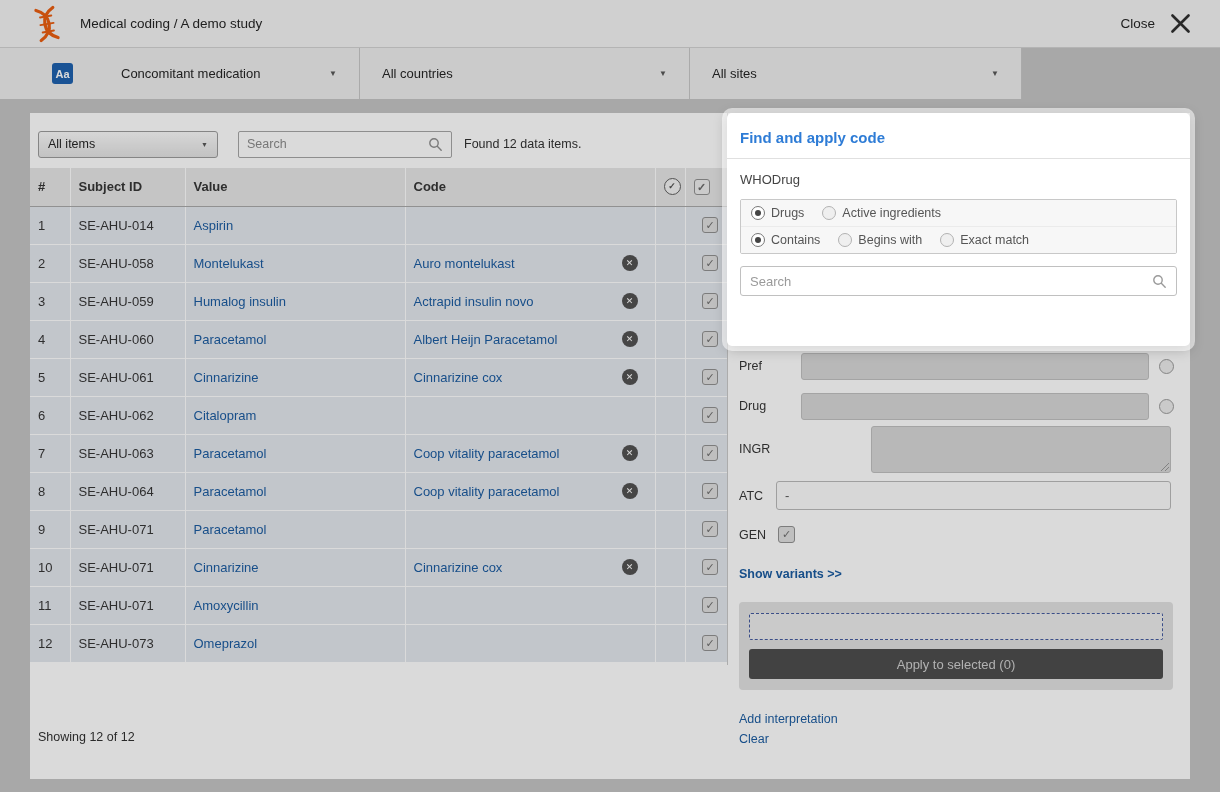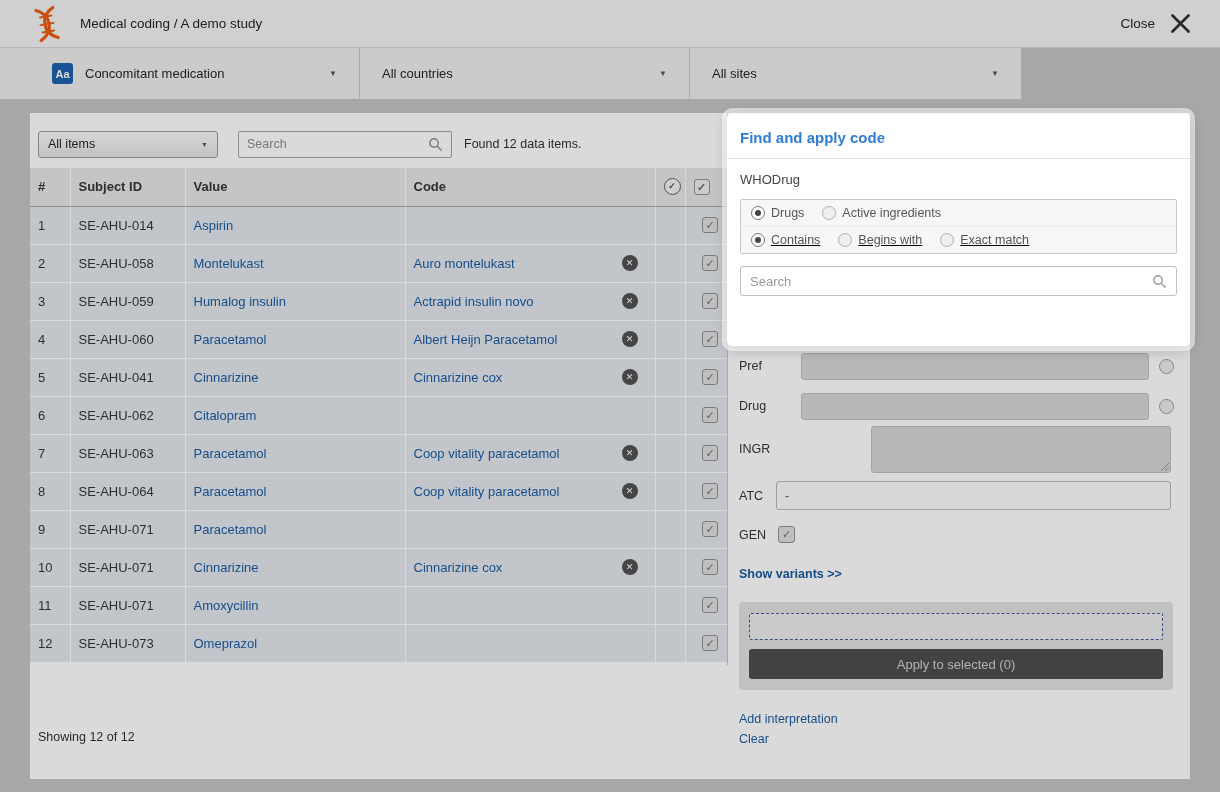--- a/index.html
+++ b/index.html
@@ -10,21 +10,21 @@
   .topbar { position:absolute; top:0; left:0; width:1220px; height:48px; background:#f3f3f3;
             border-bottom:1px solid #d2d2d2; display:flex; align-items:center; padding:0 28px; z-index:1; }
   .logo { transform:rotate(-10deg); display:inline-flex; }
   .tb-title { margin-left:14px; font-size:13.5px; color:#222; }
   .close { margin-left:auto; display:flex; align-items:center; gap:14px; cursor:pointer; }
   .close-label { font-size:13.5px; color:#222; }
 
   
   .filterbar { position:absolute; top:48px; left:0; width:1022px; height:51px; background:#ededed;
                display:flex; padding-left:30px; z-index:1; }
-  .seg { display:flex; align-items:center; padding:0 22px; border-right:1px solid #c6c6c6; cursor:pointer; }
+  .seg { display:flex; align-items:center; padding:0 22px; border-right:1px solid #c6c6c6; cursor:pointer;gap:36px; }
   .seg-1 { width:330px; } .seg-2 { width:330px; } .seg-3 { width:332px; }
   .aa-badge { width:21px; height:21px; border-radius:3px; background:#1b5fad; color:#fff; font-size:11px;
               font-weight:bold; display:inline-flex; align-items:center; justify-content:center; margin-right:12px; }
   .seg-label { font-size:13px; color:#222; }
   .caret { margin-left:auto; font-size:8px; color:#555; }
 
   
   .main-panel { position:absolute; left:30px; top:113px; width:1160px; height:666px; background:#fff; z-index:1; }
   .table-side { position:absolute; left:0; top:0; width:697px; height:666px; }
   .right-side { position:absolute; left:697px; top:0; width:463px; height:552px; border-left:1px solid #c9c9c9; }
@@ -83,21 +83,21 @@
   .dim-overlay { position:absolute; inset:0; background:rgba(25,25,25,0.16); z-index:50; pointer-events:none; }
   .spotlight { position:absolute; left:727px; top:113px; width:463px; height:233px; background:#fff; border-radius:5px;
                box-shadow:0 0 0 5px rgba(255,255,255,0.55), 0 3px 14px rgba(0,0,0,0.25); z-index:60; }
   .sp-title { padding:16px 13px 12px 13px; font-size:15px; font-weight:bold; color:#2e7cd6; border-bottom:1px solid #e0e0e0; }
   .sp-dict { margin:13px 13px 12px 13px; font-size:13px; color:#444; }
   .opt-box { margin:0 13px; border:1px solid #c8c8c8; border-radius:2px; overflow:hidden; }
   .opt-head { display:flex; align-items:center; justify-content:space-between; background:#f1f1f1; padding:6px 10px;
               font-size:12.5px; color:#2e7cd6; cursor:pointer; border-bottom:1px solid #dcdcdc; }
   .caret-up { font-size:8px; color:#2e7cd6; }
   .opt-row { background:#f7f7f7; padding:6px 10px; display:flex; align-items:center; }
-  .opt-row + .opt-row { border-top:1px solid #ebebeb;text-decoration:underline; }
+  .opt-row + .opt-row { border-top:1px solid #ebebeb; }
   .radio-opt { display:inline-flex; align-items:center; margin-right:18px; cursor:pointer; }
   .rc { position:relative; width:14px; height:14px; border-radius:50%; border:1px solid #b2b2b2; background:#efefef; display:inline-block; }
   .rc.on { border-color:#777; background:#fff; }
   .rc.on::after { content:""; position:absolute; left:3px; top:3px; width:6px; height:6px; border-radius:50%; background:#444; }
   .rl { margin-left:6px; font-size:12.5px; color:#555; }
   .sp-search { margin:12px 13px 0 13px; height:30px; border:1px solid #c0c0c0; border-radius:3px; display:flex;
                align-items:center; padding:0 9px; background:#fff; }
   .sp-search input { border:none; outline:none; flex:1; font-size:13px; font-family:inherit; color:#333; }
   .sp-search input::placeholder { color:#9a9a9a; }
 </style>
@@ -250,21 +250,21 @@
       </div>
     </td>
     <td class="c-status"></td>
     <td class="c-check">
       <span class="cb">✓</span>
     </td>
   </tr>
 
   <tr>
     <td>5</td>
-    <td>SE-AHU-041</td>
+    <td>SE-AHU-061</td>
     <td>
       <span class="link">Cinnarizine</span>
     </td>
     <td>
       <div class="code-wrap">
         <span class="link">Cinnarizine cox</span>
         <span class="x-badge">✕</span>
       </div>
     </td>
     <td class="c-status"></td>

